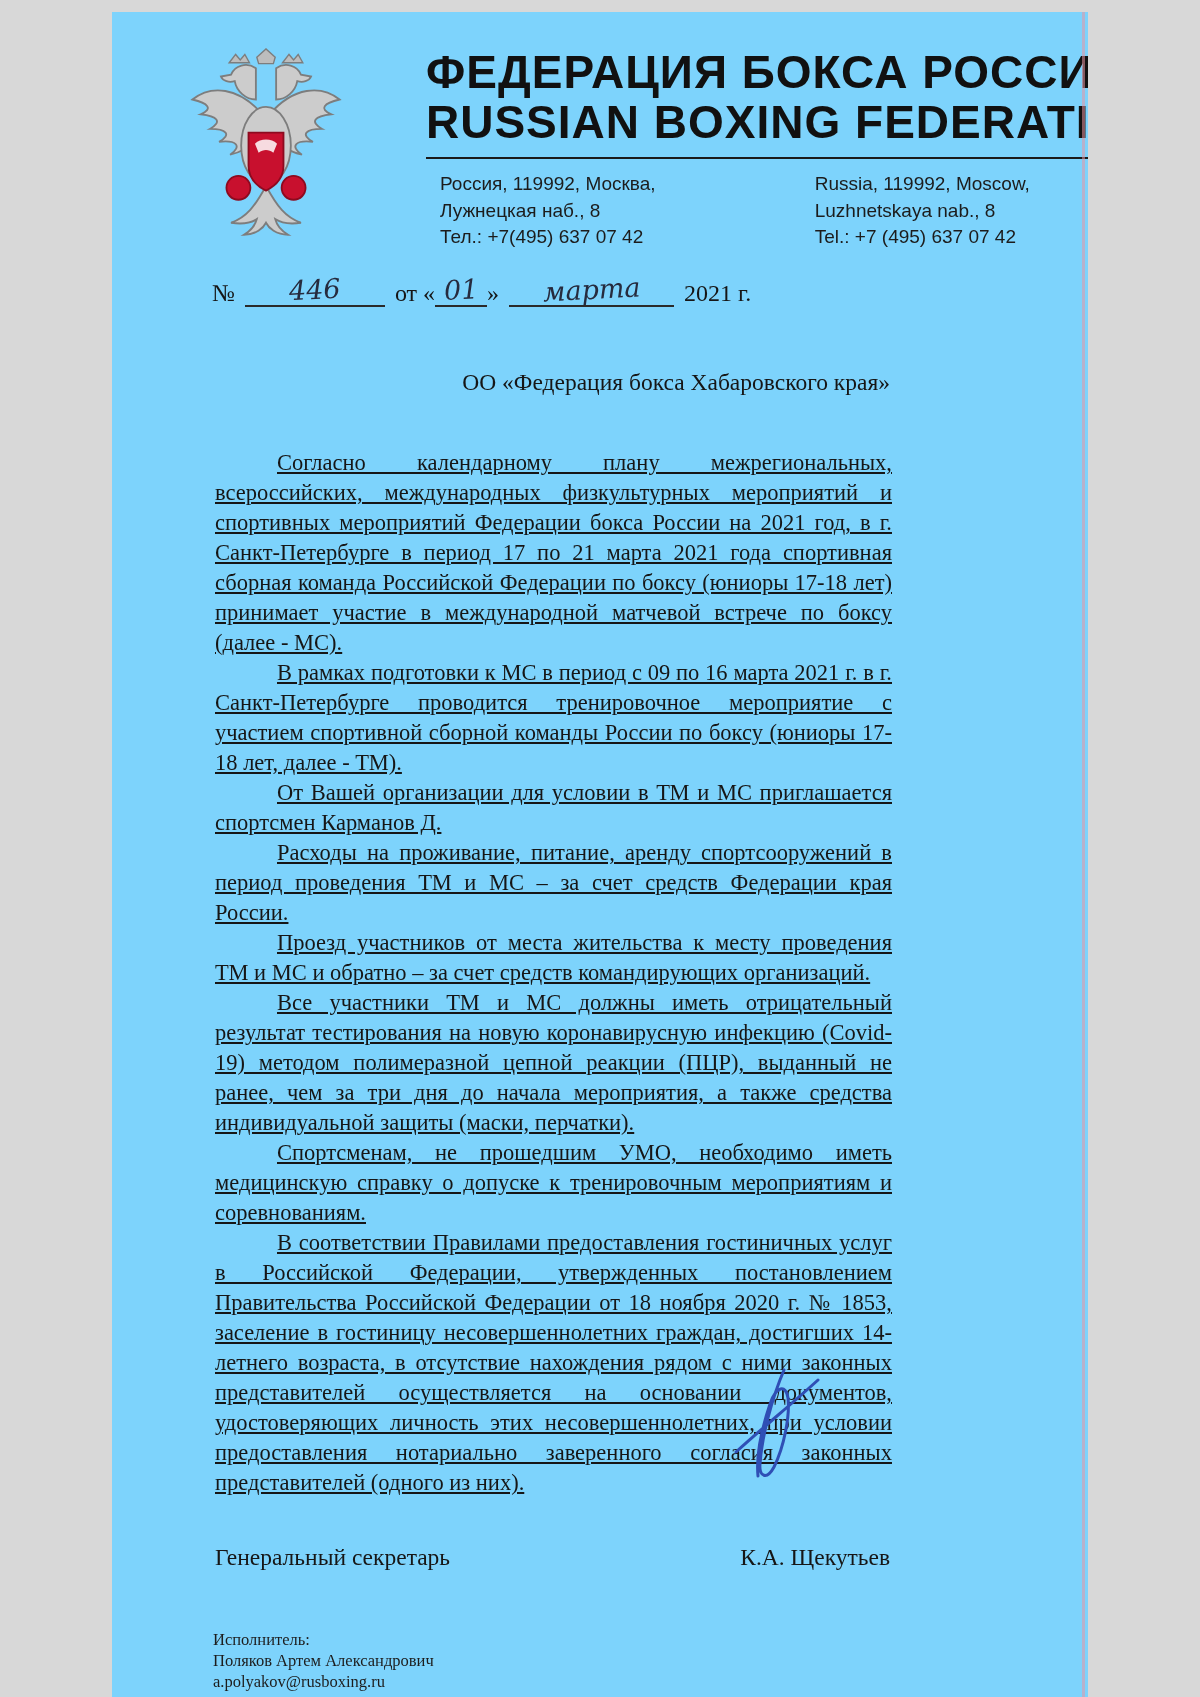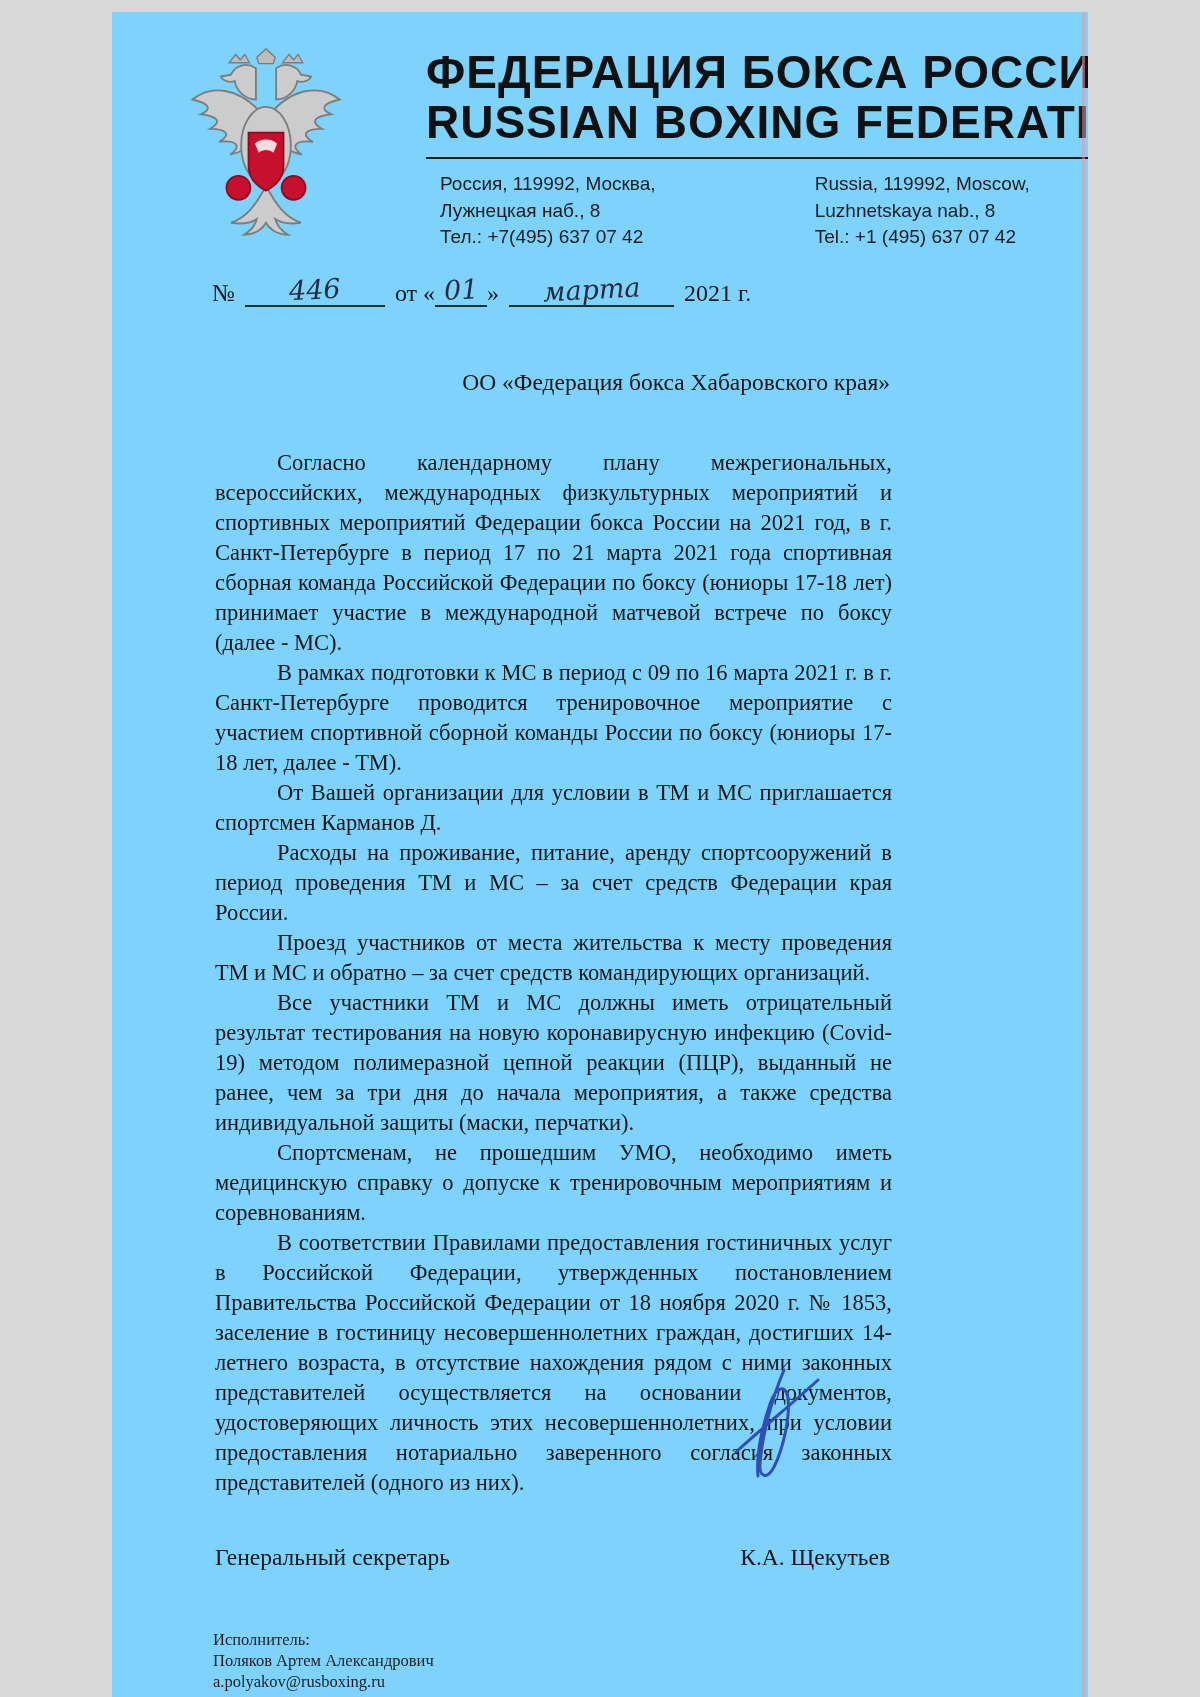--- a/index.html
+++ b/index.html
@@ -74,20 +74,21 @@
     margin: 62px 198px 0 100px;
     text-align: right;
     font-size: 23.5px;
   }
   
   .body-text {
     margin: 52px 196px 0 103px;
     font-size: 22.5px;
     line-height: 30px;
     text-align: justify;
+    text-decoration: underline;
   }
   .body-text p { margin: 0; text-indent: 62px; }
   
   .sig-row {
     margin: 46px 198px 0 103px;
     display: flex;
     justify-content: space-between;
     font-size: 23.5px;
   }
   .signature-svg { position: absolute; left: 608px; top: 1352px; }
@@ -153,21 +154,21 @@
       <hr class="title-rule">
       <div class="addresses">
         <div class="addr-col addr-ru">
           <div>Россия, 119992, Москва,</div>
           <div>Лужнецкая наб., 8</div>
           <div>Тел.: +7(495) 637 07 42</div>
         </div>
         <div class="addr-col addr-en">
           <div>Russia, 119992, Moscow,</div>
           <div>Luzhnetskaya nab., 8</div>
-          <div>Tel.: +1 (495) 637 07 42</div>
+          <div>Tel.: +7 (495) 637 07 42</div>
         </div>
       </div>
     </div>
   </div>
 
   <div class="ref-line">
     <span>№</span>
     <span class="ref-gap"></span>
     <span class="blank blank-number"><span class="hand">446</span></span>
     <span class="ref-gap"></span>

